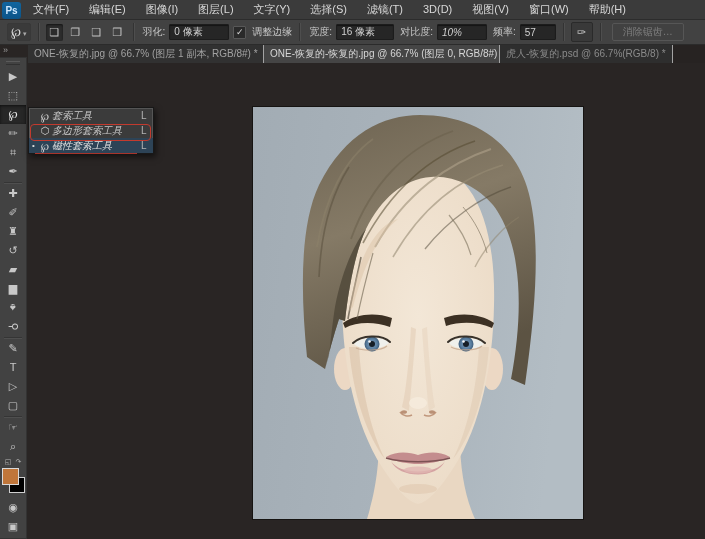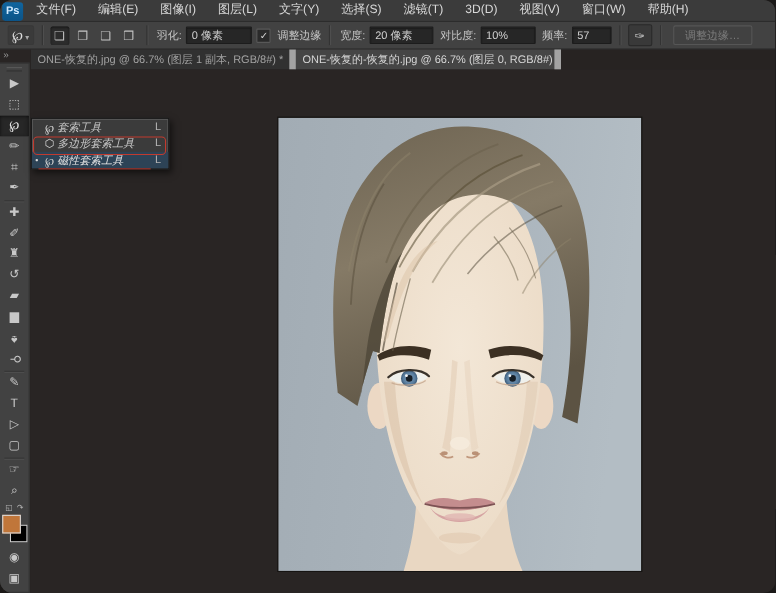--- a/index.html
+++ b/index.html
@@ -1,17 +1,17 @@
 <!DOCTYPE html>
 <html><head>
 <meta charset="utf-8">
 <style>
   html,body{margin:0;padding:0;background:#1b1918;}
   .root{position:relative;width:705px;height:539px;background:#292524;overflow:hidden;
-        font-family:"Liberation Sans",sans-serif;color:#cfcfcf;font-size:10px;border-radius:11px;
+        font-family:"Liberation Sans",sans-serif;color:#cfcfcf;font-size:10px;
         -webkit-font-smoothing:antialiased;}
   
   .menubar{position:absolute;left:0;top:0;width:705px;height:19px;background:#3b3b3b;
            border-bottom:1px solid #2c2c2c;display:flex;align-items:center;}
   .pslogo{width:19px;height:17px;margin:1px 2px 0 2px;background:linear-gradient(#10659f,#0c5488);
           border-radius:3px;color:#cfe9ff;font-weight:bold;font-size:10px;display:flex;
           align-items:center;justify-content:center;}
   .menuitem{padding:0 10px;color:#d8d8d8;font-size:11px;line-height:19px;cursor:default;}
   .menuitem:first-of-type{margin-left:8px;}
   
@@ -21,30 +21,30 @@
   .toolchip{display:flex;align-items:flex-end;margin-left:7px;padding:2px 3px;border:1px solid #383838;
             background:#3a3a3a;border-radius:2px;}
   .toolchip .g{font-size:12px;color:#ddd;line-height:12px;}
   .toolchip .dd{font-size:7px;color:#aaa;margin-left:2px;}
   .modebtn{width:17px;height:17px;display:flex;align-items:center;justify-content:center;
            color:#c0c0c0;font-size:11px;border-radius:2px;}
   .modebtn.pressed{background:#2c2c2c;box-shadow:inset 0 1px 2px #151515;}
   .optlabel{color:#c6c6c6;font-size:10px;margin-left:2px;}
   .optfield{background:#262626;border:1px solid #1c1c1c;box-shadow:inset 0 1px 1px #151515;
             height:14px;display:flex;align-items:center;padding:0 4px;color:#d0d0d0;border-radius:1px;}
-  .f-feather{width:50px;} .f-width{width:48px;} .f-contrast{width:40px;} .f-freq{width:26px;}
+  .f-feather{width:50px;} .f-width{width:48px;} .f-contrast{width:40px;font-style:italic;} .f-freq{width:26px;}
   .checkbox{width:11px;height:11px;background:#2a2a2a;border:1px solid #585858;display:flex;
             align-items:center;justify-content:center;color:#d8d8d8;font-size:9px;border-radius:1px;}
   .pressurebtn{width:20px;height:18px;background:#393939;border:1px solid #2a2a2a;border-radius:2px;
                display:flex;align-items:center;justify-content:center;color:#c8c8c8;font-size:11px;}
   .refinebtn{height:16px;padding:0 10px;border:1px solid #565656;border-radius:2px;color:#7d7d7d;
              display:flex;align-items:center;background:#414141;margin-left:4px;}
   
   .tabbar{position:absolute;left:28px;top:45px;width:677px;height:18px;background:#272322;display:flex;}
-  .tab{height:18px;display:flex;align-items:center;padding:0 6px;border-right:6px solid #a3a3a3;
+  .tab{height:18px;display:flex;align-items:center;padding:0 6px;border-right:1px solid #a3a3a3;
        background:#313131;color:#a2a2a2;font-size:10px;white-space:nowrap;overflow:hidden;}
   .tab.active{background:#454545;color:#d6d6d6;}
   .tab.dim{color:#8a8a8a;background:#2e2e2e;}
   .tab .close{margin-left:6px;color:#9a9a9a;font-size:11px;}
   
   .leftcol{position:absolute;left:0;top:45px;width:28px;height:494px;background:#292524;}
   .collapse{height:11px;color:#9a9a9a;font-size:9px;padding-left:3px;line-height:11px;}
   .toolpanel{position:absolute;left:0;top:12px;width:26px;bottom:0;background:#424242;
              border:1px solid #333;border-left:none;display:flex;flex-direction:column;align-items:center;}
   .grip{width:14px;height:2px;border-top:1px solid #5a5a5a;border-bottom:1px solid #313131;margin:3px 0 2px 0;}
@@ -107,46 +107,50 @@
     <div class="sep"></div>
     <span class="optlabel">羽化:</span>
     <div class="optfield f-feather">
       <span>0 像素</span>
     </div>
     <div class="checkbox">✓</div>
     <span class="optlabel">调整边缘</span>
     <div class="sep"></div>
     <span class="optlabel">宽度:</span>
     <div class="optfield f-width">
-      <span>20 像素</span>
+      <span>16 像素</span>
     </div>
     <span class="optlabel">对比度:</span>
     <div class="optfield f-contrast">
       <span>10%</span>
     </div>
     <span class="optlabel">频率:</span>
     <div class="optfield f-freq">
       <span>57</span>
     </div>
     <div class="sep"></div>
     <div class="pressurebtn">
       <span>✑</span>
     </div>
     <div class="sep"></div>
-    <div class="refinebtn">调整边缘…</div>
+    <div class="refinebtn">消除锯齿…</div>
   </div>
 
   <div class="tabbar">
     <div class="tab" style="width:223px">
       <span>ONE-恢复的.jpg @ 66.7% (图层 1 副本, RGB/8#) *</span>
       <span class="close">×</span>
     </div>
     <div class="tab active" style="width:223px">
       <span>ONE-恢复的-恢复的.jpg @ 66.7% (图层 0, RGB/8#) *</span>
 
+    </div>
+    <div class="tab dim" style="width:160px">
+      <span>虎人-恢复的.psd @ 66.7%(RGB/8) *</span>
+      <span class="close">×</span>
     </div>
   </div>
 
   <div class="leftcol">
     <div class="collapse">»</div>
     <div class="toolpanel">
       <div class="grip"></div>
       <div class="tool">
           <span>▶</span>
         </div>

